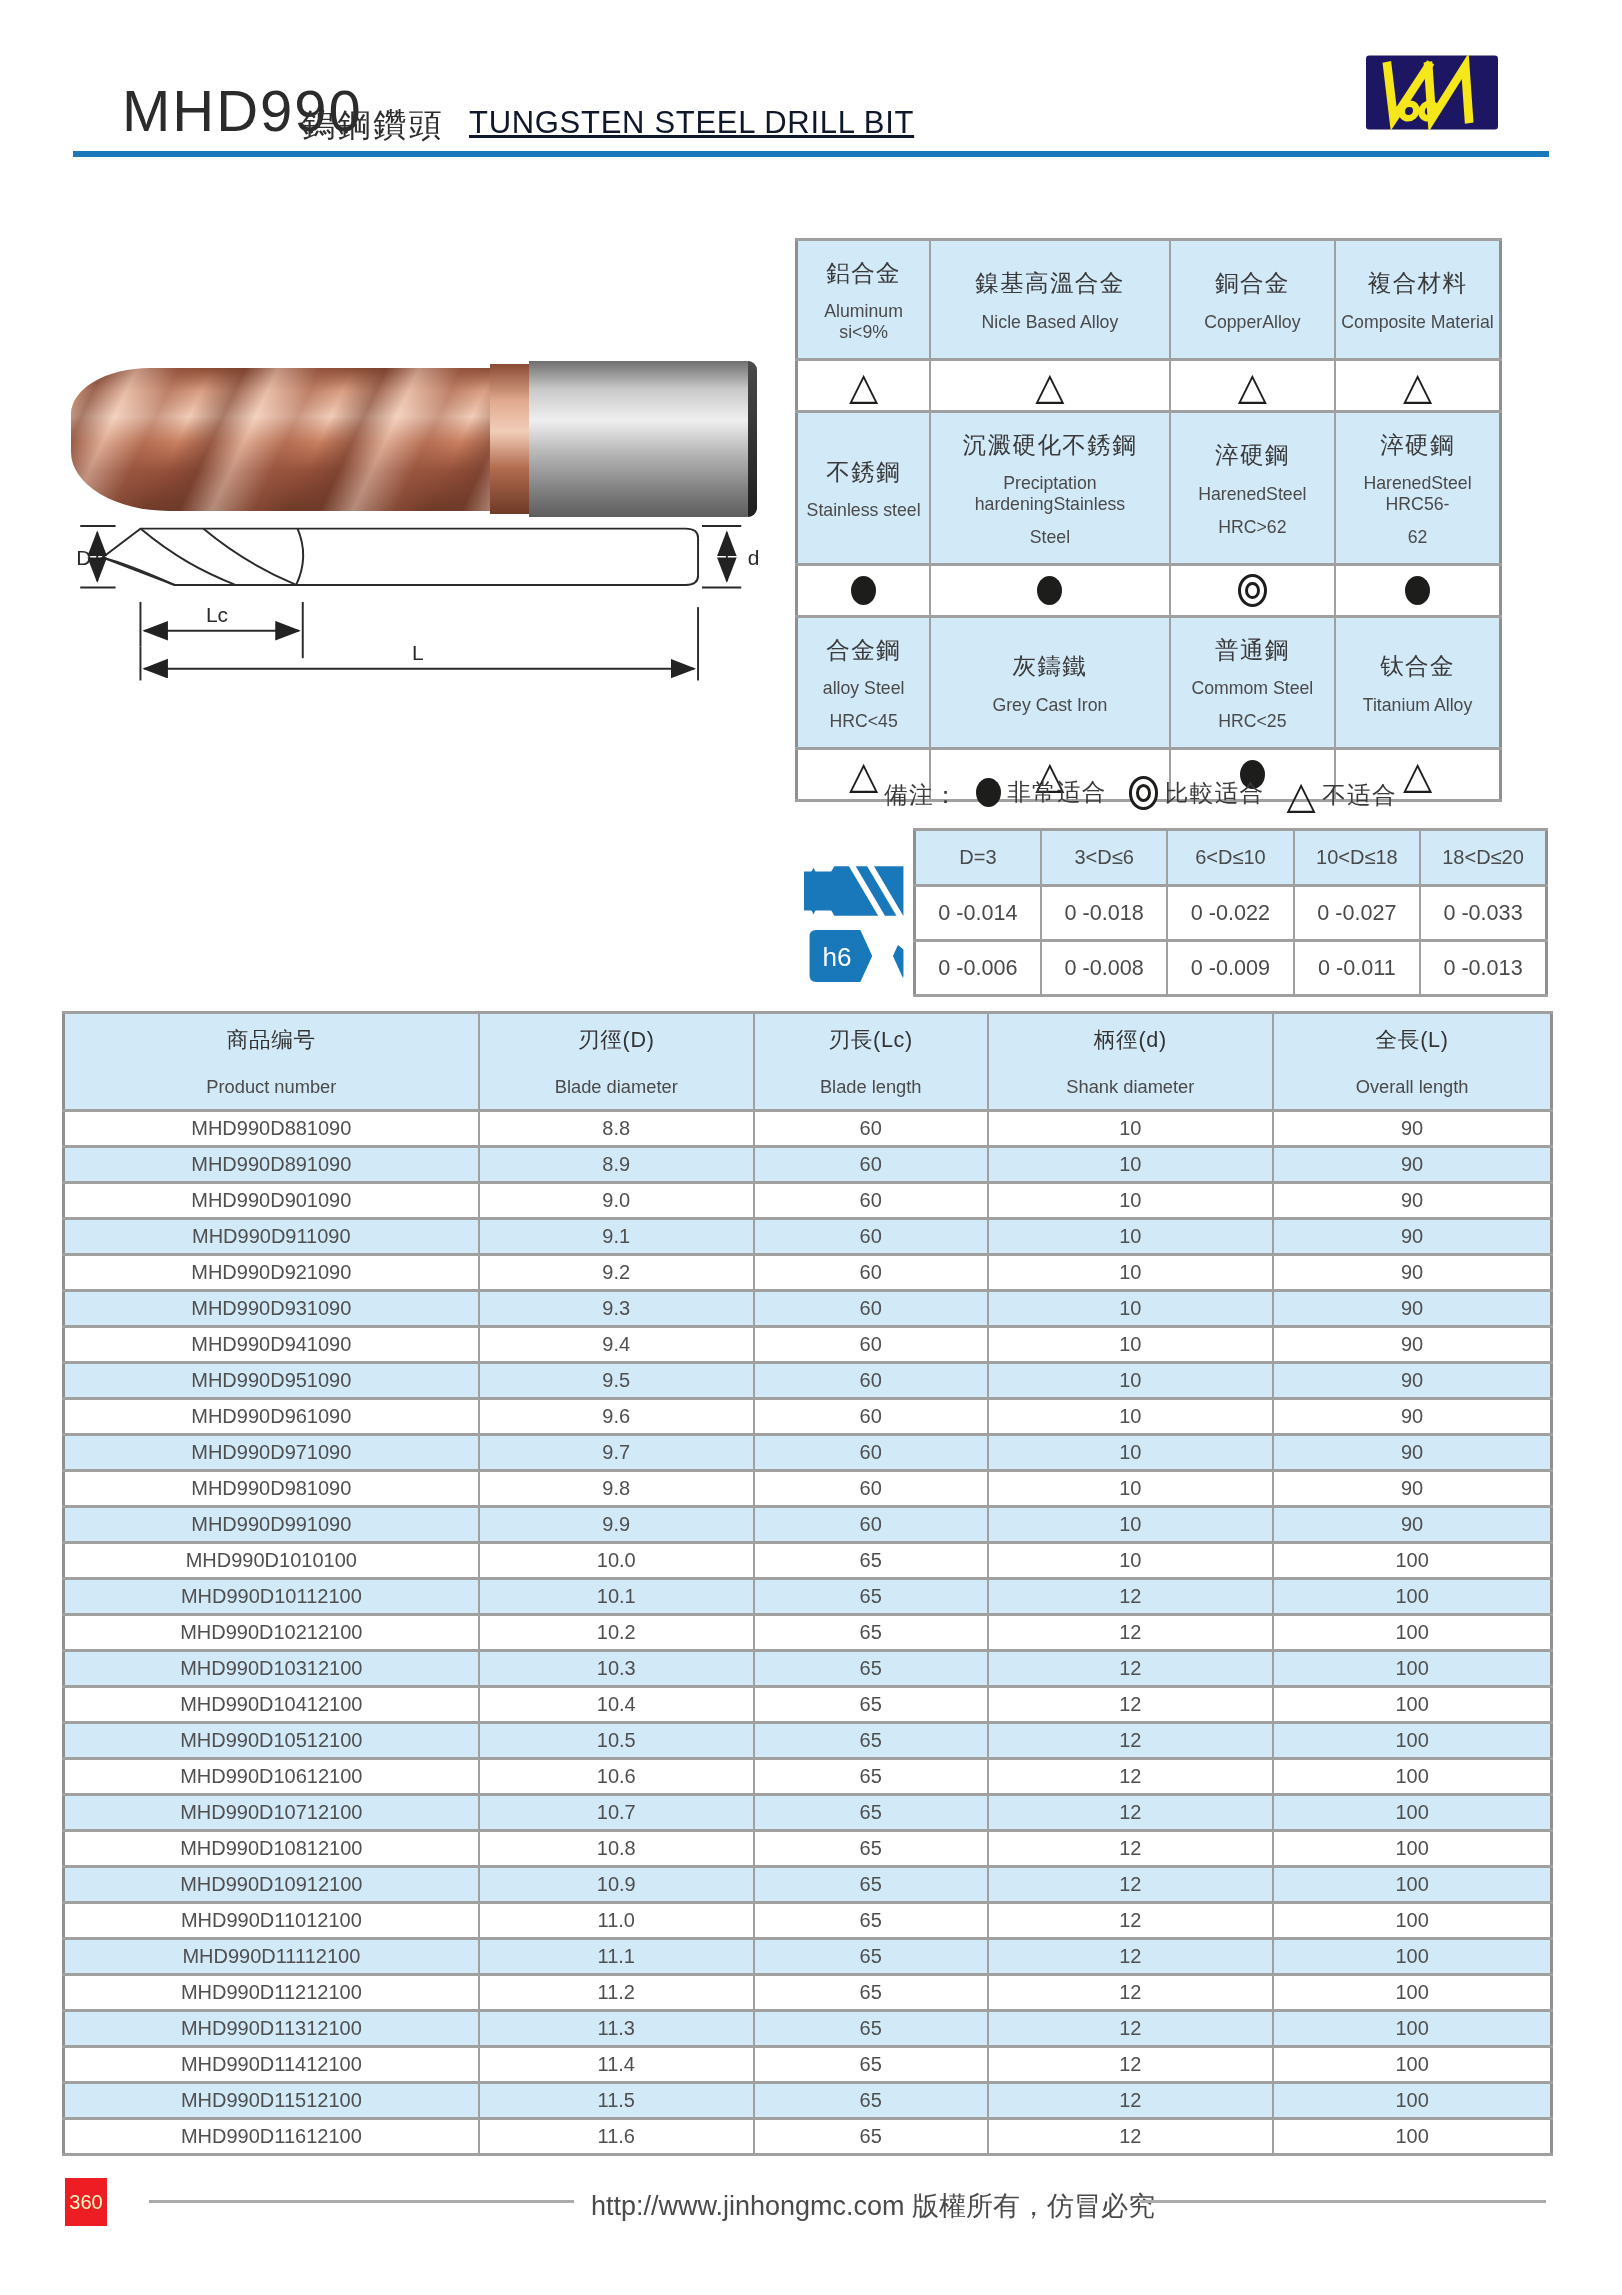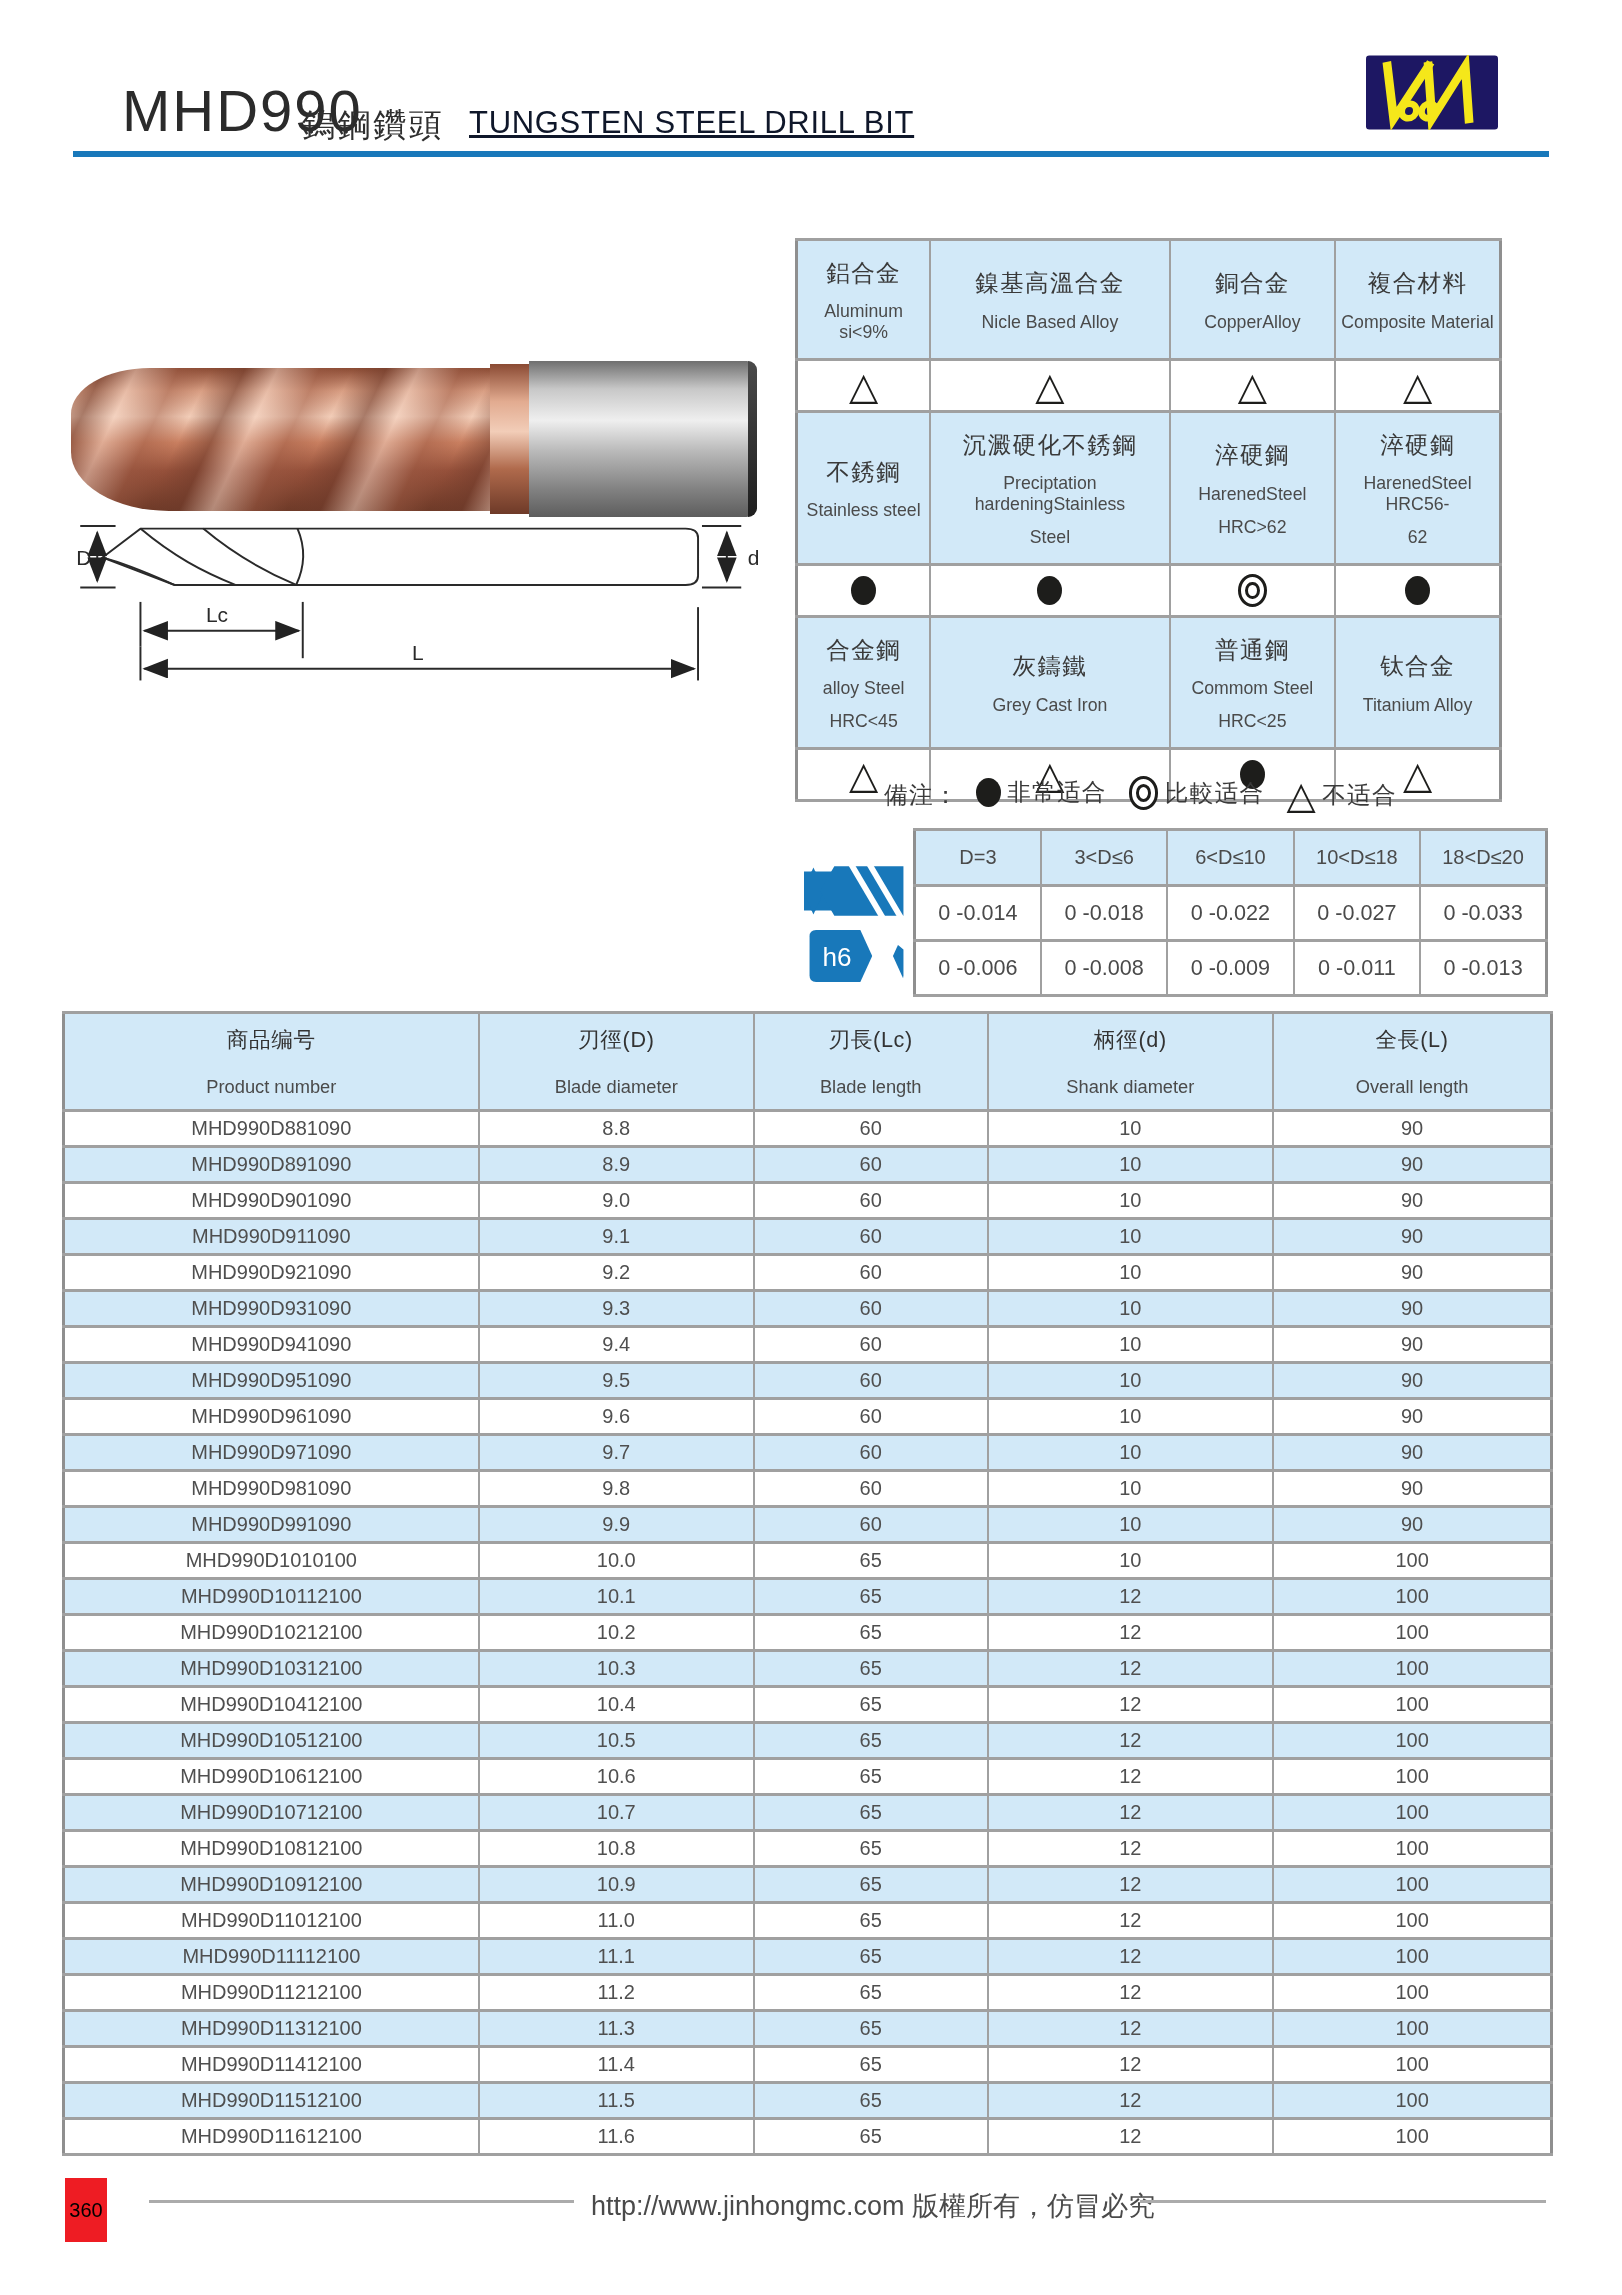--- a/index.html
+++ b/index.html
@@ -65,21 +65,21 @@
 
   
   .prod-table{position:absolute;left:62px;top:1011px;width:1491px;}
   .prod-table th{background:#d2e9f8;height:95px;padding:0;}
   .prod-table .th-zh{font-size:21.6px;color:#333;letter-spacing:0.7px;margin-bottom:22px;}
   .prod-table .th-en{font-size:18.3px;color:#4a4a4a;font-stretch:condensed;}
   .prod-table td{height:31px;font-size:20px;color:#4f4f4f;background:#fff;font-stretch:condensed;}
   .prod-table tr.alt td{background:#d2e9f8;}
 
   
-  .pg-badge{position:absolute;left:65px;top:2178px;width:42px;height:64px;background:#ee1c23;color:#000000;
+  .pg-badge{position:absolute;left:65px;top:2178px;width:42px;height:48px;background:#ee1c23;color:#fef9c3;
     display:flex;align-items:center;justify-content:center;font-size:20px;}
   .foot-line{position:absolute;top:2200px;height:2.6px;background:#ababab;}
   .foot-line.left{left:149px;width:425px;}
   .foot-line.right{left:1140px;width:406px;}
   .foot-text{position:absolute;left:873px;top:2188px;transform:translateX(-50%);font-size:27px;color:#4a4a4a;white-space:nowrap;}
 </style>
 </head>
 <body>
 
 <div class="page">

